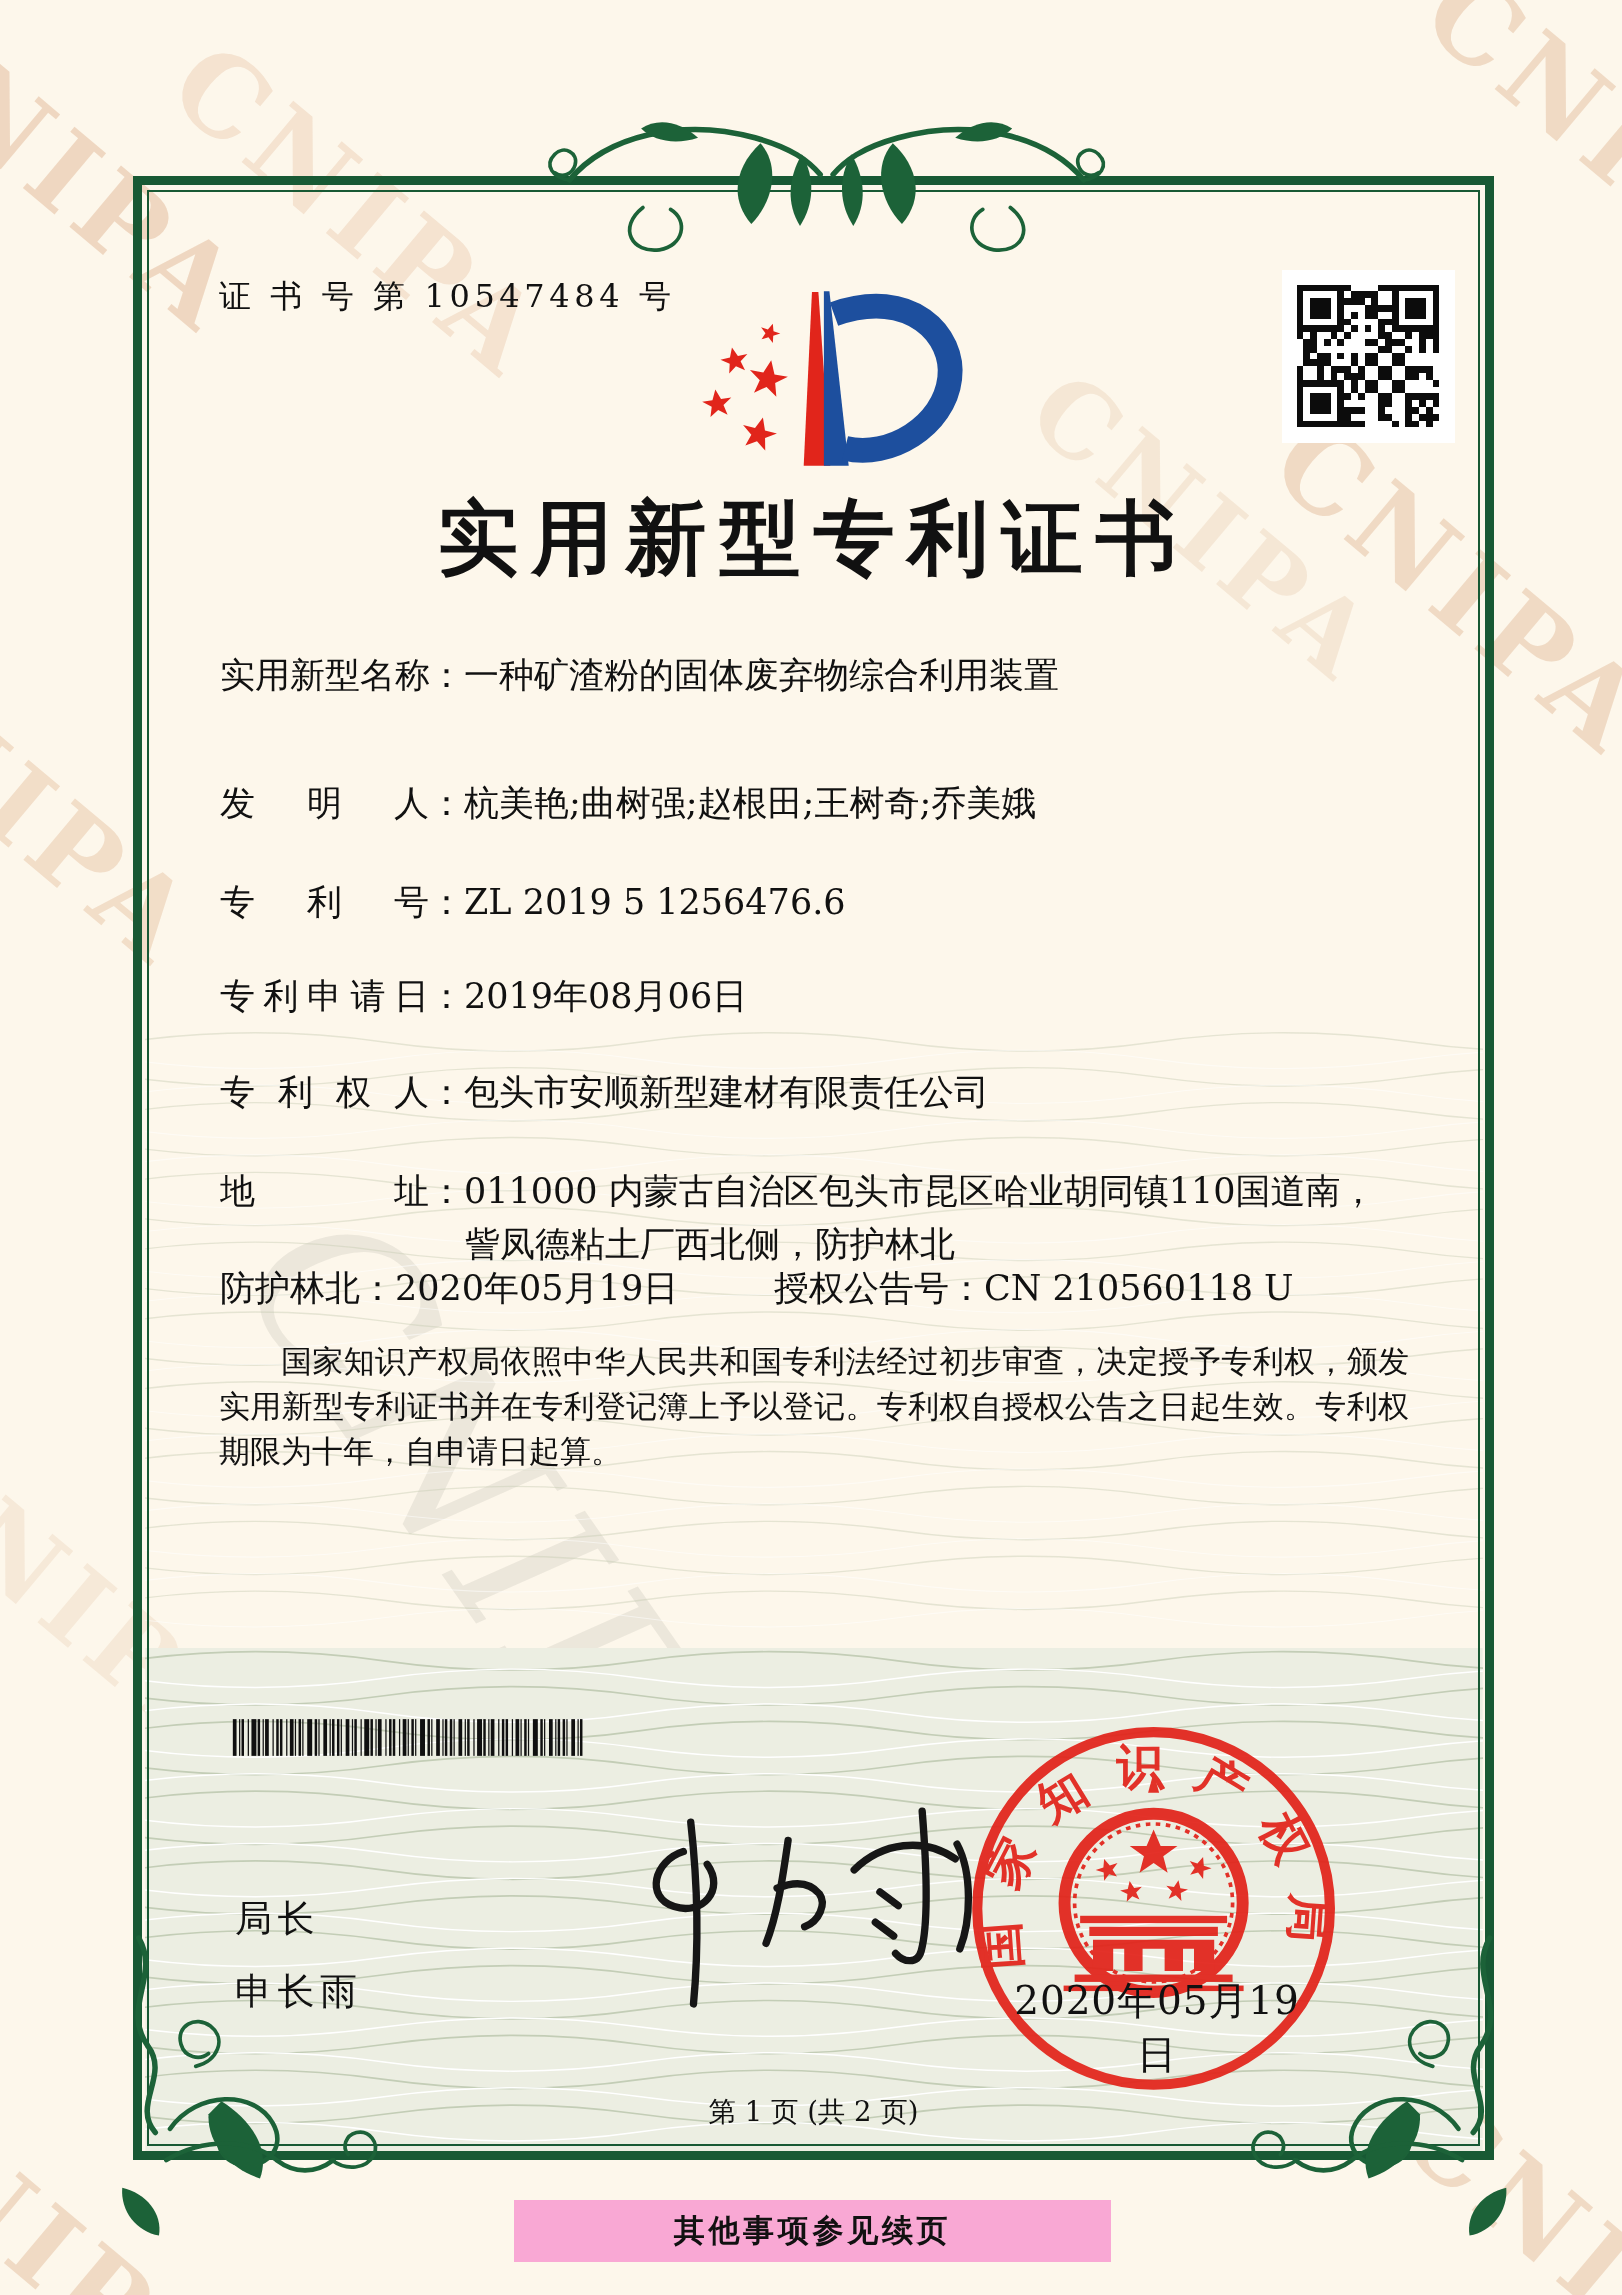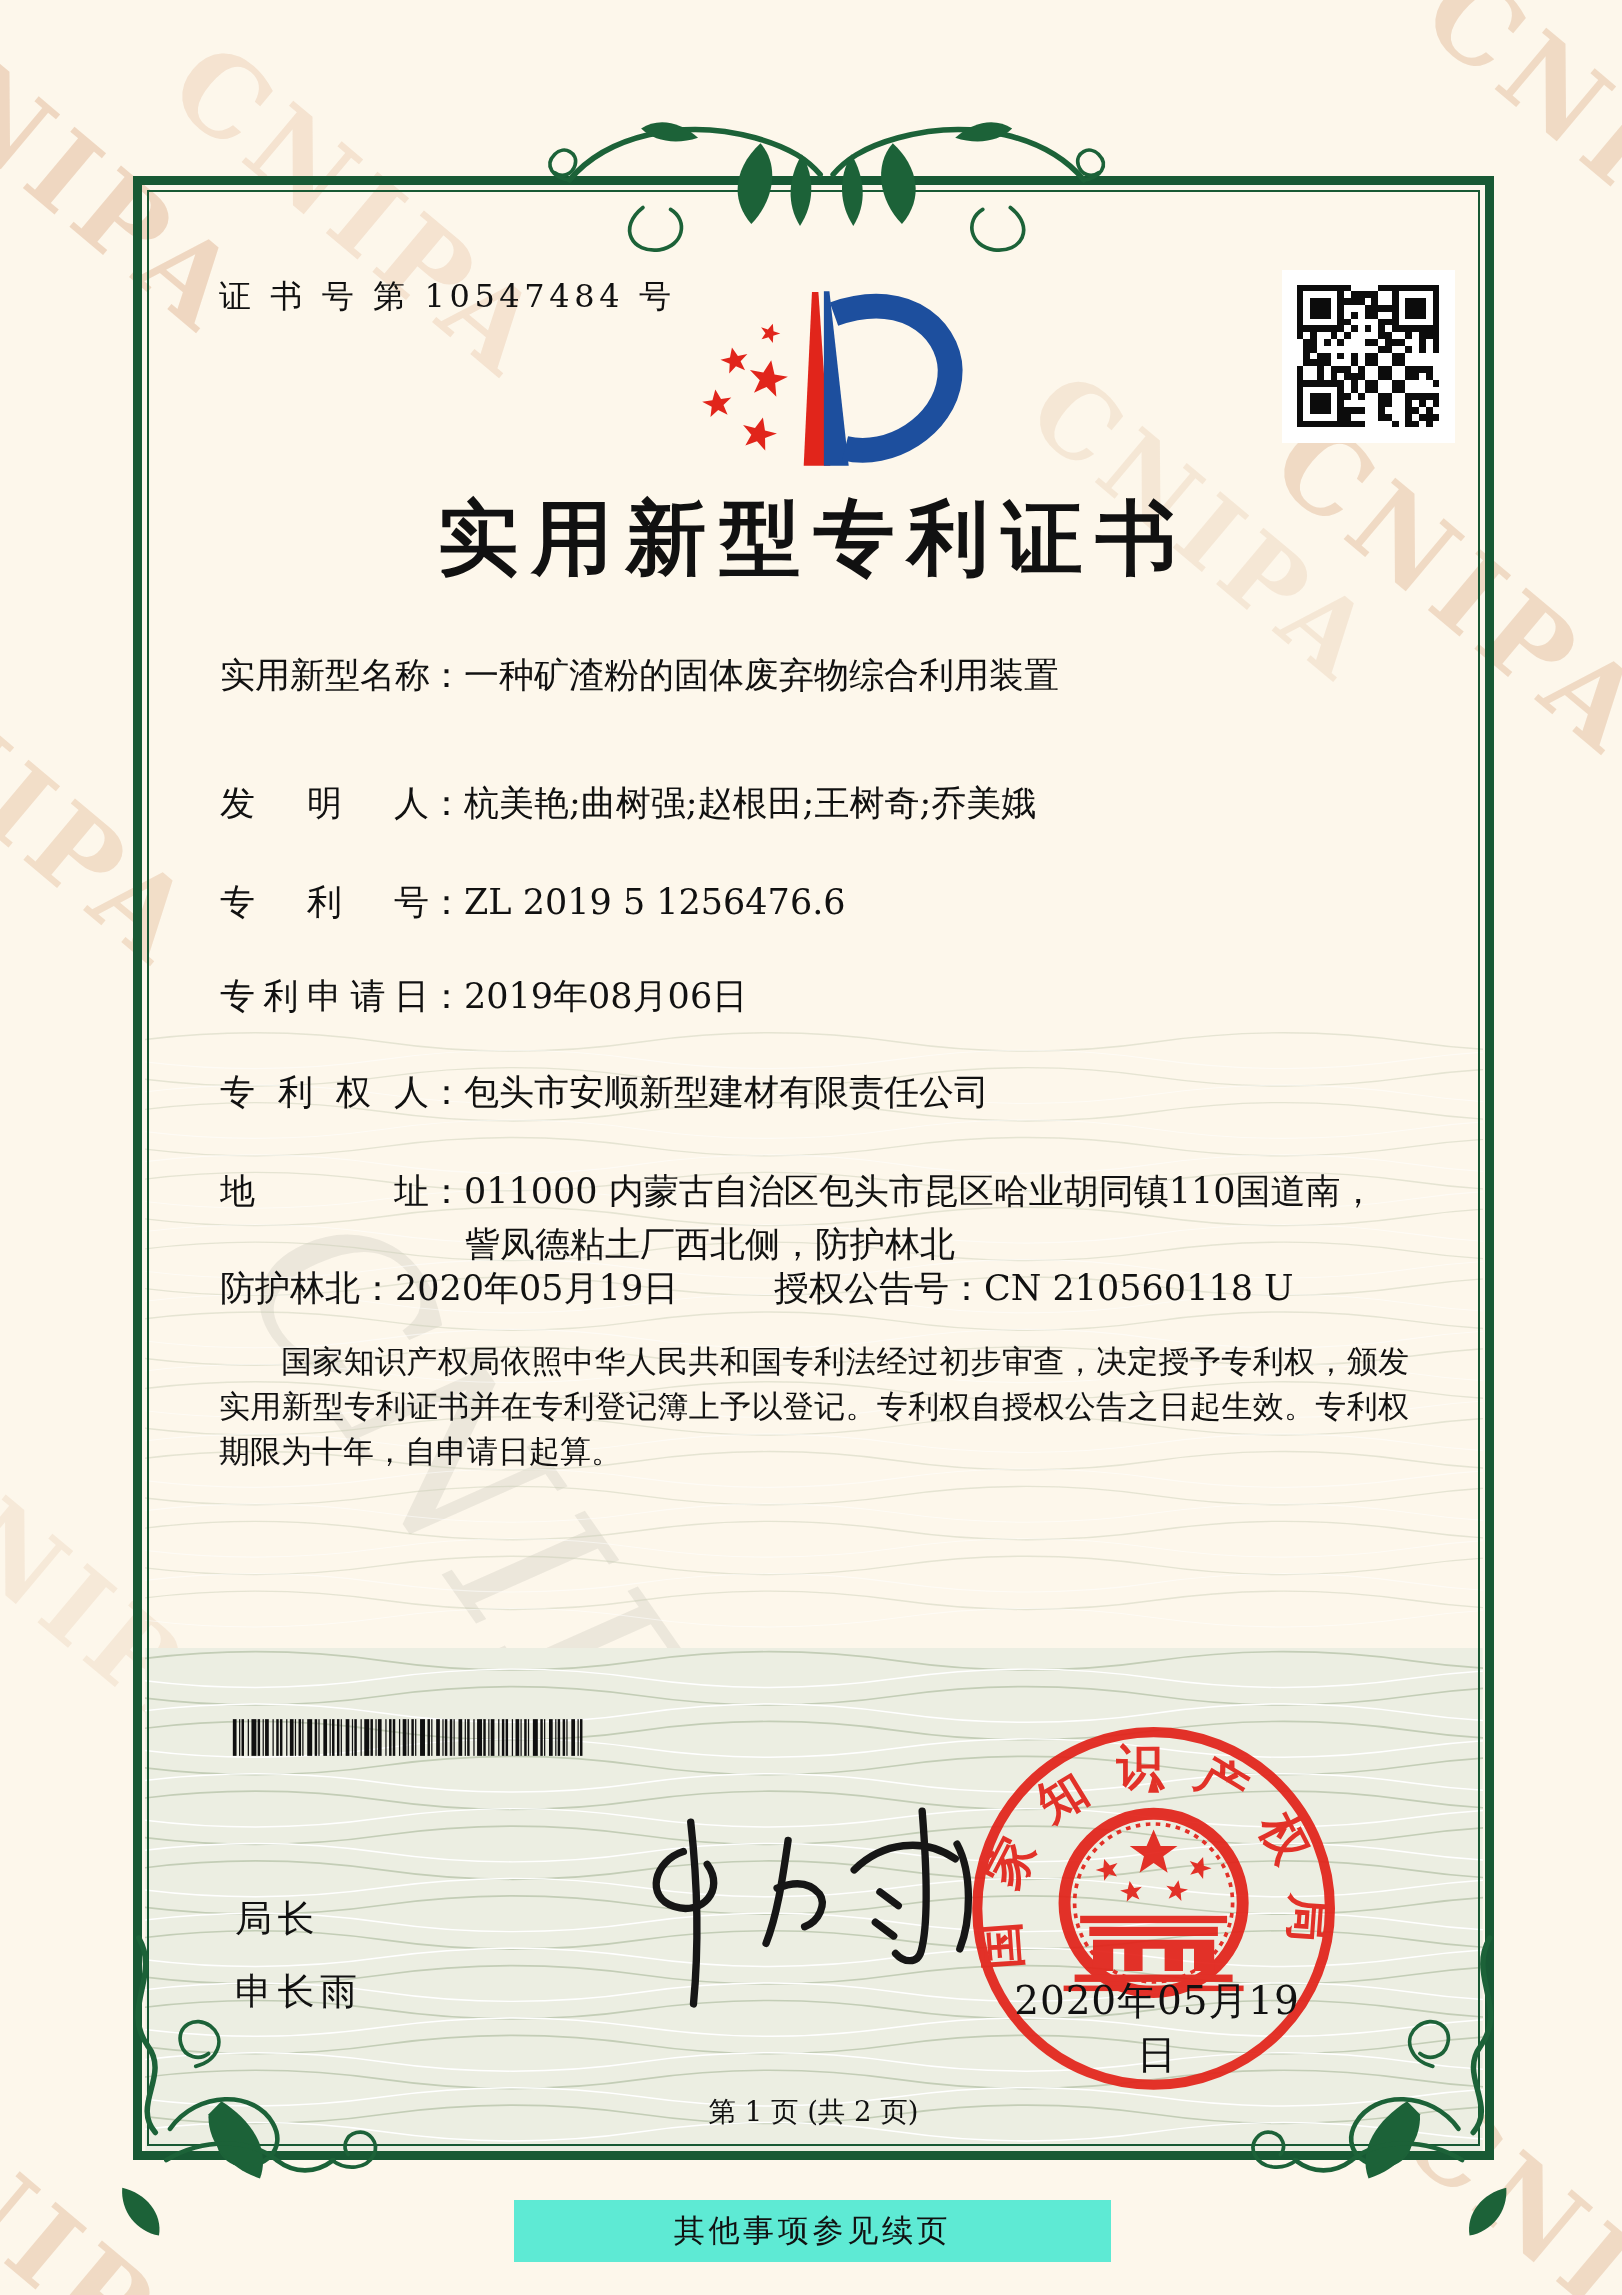--- a/index.html
+++ b/index.html
@@ -35,22 +35,22 @@
          text-align:justify;z-index:7;}
   #paras p{margin:0;text-indent:2em;}
   #barcode-box{position:absolute;left:231px;top:1719px;z-index:7;}
   #director-title{position:absolute;left:235px;top:1894px;font-size:37px;z-index:7;
                   font-family:"DejaVu Sans","Liberation Sans",sans-serif;letter-spacing:5.5px;}
   #director-name{position:absolute;left:235px;top:1967px;font-size:37px;z-index:7;
                  font-family:"DejaVu Sans","Liberation Sans",sans-serif;letter-spacing:5.5px;}
   #seal-date{position:absolute;left:1001px;top:1974px;width:312px;text-align:center;
              font-size:39px;letter-spacing:0.9px;z-index:8;}
   #page-line{position:absolute;left:0;top:2094px;width:1627px;text-align:center;font-size:27.5px;z-index:7;}
-  #footer-band{position:absolute;left:514px;top:2200px;width:597px;height:62px;background:#5eead4;
-               z-index:7;display:flex;align-items:center;justify-content:center;}
+  #footer-band{position:absolute;left:514px;top:2200px;width:597px;height:62px;background:#f9a8d4;
+               z-index:7;display:flex;align-items:center;justify-content:center;font-weight:bold;}
   #footer-note{font-size:31px;letter-spacing:3.7px;}
   
   #qr-box{position:absolute;left:1282px;top:270px;width:173px;height:173px;background:#ffffff;z-index:7;}
   #qr{position:absolute;left:14.7px;top:14.7px;display:grid;grid-template-columns:repeat(21,6.8px);
       grid-auto-rows:6.8px;}
 </style>
 </head>
 <body>
 
 <div class="wm" style="left:-73px;top:-27.5px;font-size:110px;color:rgba(228,190,158,.55)">CNIPA</div>

